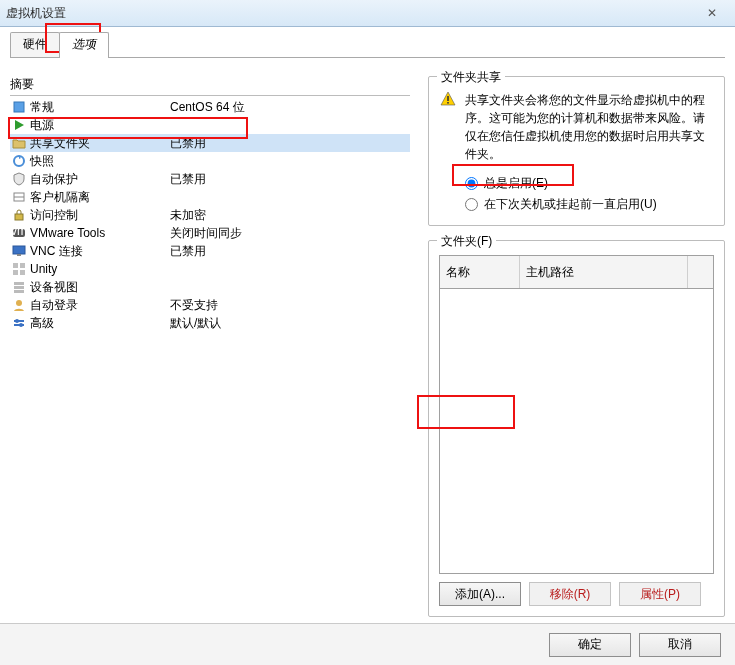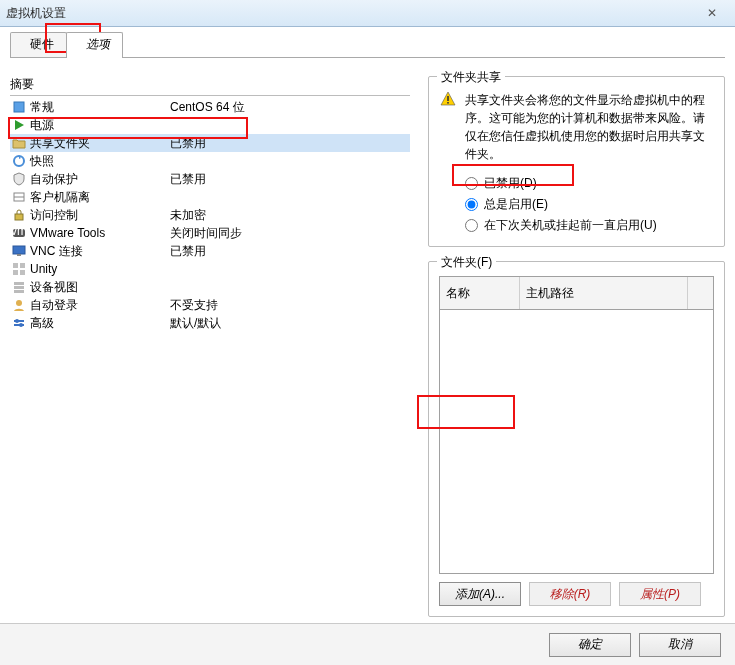--- a/index.html
+++ b/index.html
@@ -7,21 +7,21 @@
 
 
 .titlebar { height: 27px; background: linear-gradient(#eaf3fb, #d7e8f7); border-bottom: 1px solid #9fb9d2; display: flex; align-items: center; justify-content: space-between; padding-left: 6px; color: #2b2b2b; }
 .titlebar .close { width: 46px; height: 100%; display: flex; align-items: center; justify-content: center; color: #555; }
 
 
 .client { position: relative; padding: 8px 10px 48px 10px; height: calc(100% - 27px); }
 
 
 .tabstrip { display: flex; align-items: flex-end; height: 23px; border-bottom: 1px solid #a9a9a9; position: relative; }
-.tab { padding: 3px 12px 4px 19px; border: 1px solid #a9a9a9; border-bottom: none; background: #f5f5f5; margin-right: -1px; border-radius: 2px 2px 0 0; cursor: pointer; position: relative; }
+.tab { padding: 3px 12px 4px 12px; border: 1px solid #a9a9a9; border-bottom: none; background: #f5f5f5; margin-right: -1px; border-radius: 2px 2px 0 0; cursor: pointer; position: relative; }
 .tab.active { background: #fff; z-index: 2; font-style: italic; }
 .tab.active::after { content: ""; position: absolute; left: 0; right: 0; bottom: -1px; height: 1px; background: #fff; }
 
 
 .content { display: flex; gap: 18px; padding-top: 18px; height: calc(100% - 23px); }
 
 
 .left-pane { flex: 0 0 400px; }
 .list-header { display: flex; border-bottom: 1px solid #bcbcbc; padding-bottom: 2px; font-weight: normal; }
 .list-header .col1 { width: 160px; padding-left: 2px; }
@@ -45,21 +45,21 @@
 .radio-item input { margin: 0; }
 
 .folder-list { flex: 1; display: flex; flex-direction: column; }
 .folder-header { display: flex; border: 1px solid #a0a0a0; background: #f4f4f4; height: 34px; align-items: center; }
 .folder-header .fh1 { width: 80px; padding-left: 6px; border-right: 1px solid #cfcfcf; height: 100%; display: flex; align-items: center; }
 .folder-header .fh2 { flex: 1; padding-left: 6px; height: 100%; display: flex; align-items: center; }
 .folder-header .fh3 { width: 26px; border-left: 1px solid #cfcfcf; height: 100%; }
 .folder-body { flex: 1; border: 1px solid #a0a0a0; border-top: none; background: #fff; min-height: 120px; }
 
 .btn-row { display: flex; gap: 8px; justify-content: flex-start; margin-top: 8px; }
-.btn { min-width: 82px; height: 24px; border: 1px solid #8e8e8e; background: linear-gradient(#f7f7f7,#e6e6e6); display: inline-flex; align-items: center; justify-content: center; padding: 0 10px; cursor: pointer; font-style: italic; }
+.btn { min-width: 82px; height: 24px; border: 1px solid #8e8e8e; background: linear-gradient(#f7f7f7,#e6e6e6); display: inline-flex; align-items: center; justify-content: center; padding: 0 10px; cursor: pointer; }
 .btn.disabled { color: #b91c1c; border-color: #c4c4c4; background: #f1f1f1; cursor: default; }
 
 
 .footer { position: absolute; left: 0; right: 0; bottom: 0; height: 42px; border-top: 1px solid #cacaca; display: flex; align-items: center; justify-content: flex-end; gap: 8px; padding-right: 14px; background: #f4f4f4; }
 
 
 .redbox { position: absolute; border: 2px solid #e11; pointer-events: none; }
 
 
 svg { display: block; }
@@ -257,24 +257,20 @@
             <svg width="16" height="16" viewBox="0 0 16 16">
                 <polygon points="8,1 15,14 1,14" fill="#ffcf00" stroke="#555" stroke-width="0.6"></polygon>
                 <rect x="7.2" y="5" width="1.6" height="5" fill="#333"></rect>
                 <rect x="7.2" y="11" width="1.6" height="1.6" fill="#333"></rect>
               </svg>
           </div>
           <div class="warning-text">共享文件夹会将您的文件显示给虚拟机中的程序。这可能为您的计算机和数据带来风险。请仅在您信任虚拟机使用您的数据时启用共享文件夹。</div>
         </div>
         <div class="radio-group">
           <label class="radio-item">
-            <input type="radio" name="share" style="">
-            <span>已禁用(D)</span>
-          </label>
-          <label class="radio-item">
             <input type="radio" name="share" checked="" style="">
             <span>总是启用(E)</span>
           </label>
           <label class="radio-item">
             <input type="radio" name="share" style="">
             <span>在下次关机或挂起前一直启用(U)</span>
           </label>
         </div>
       </div>
 

